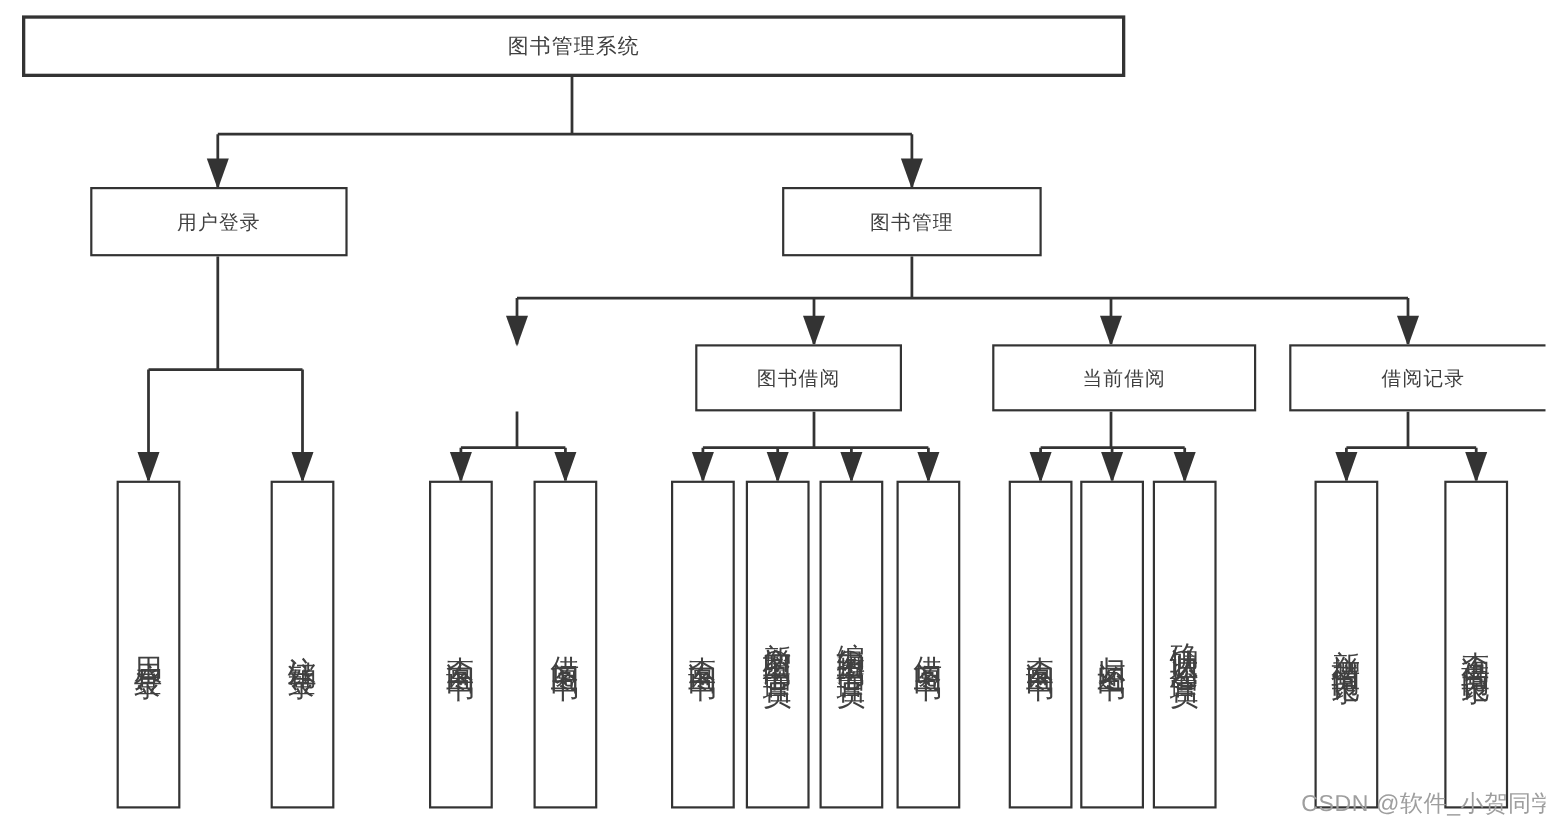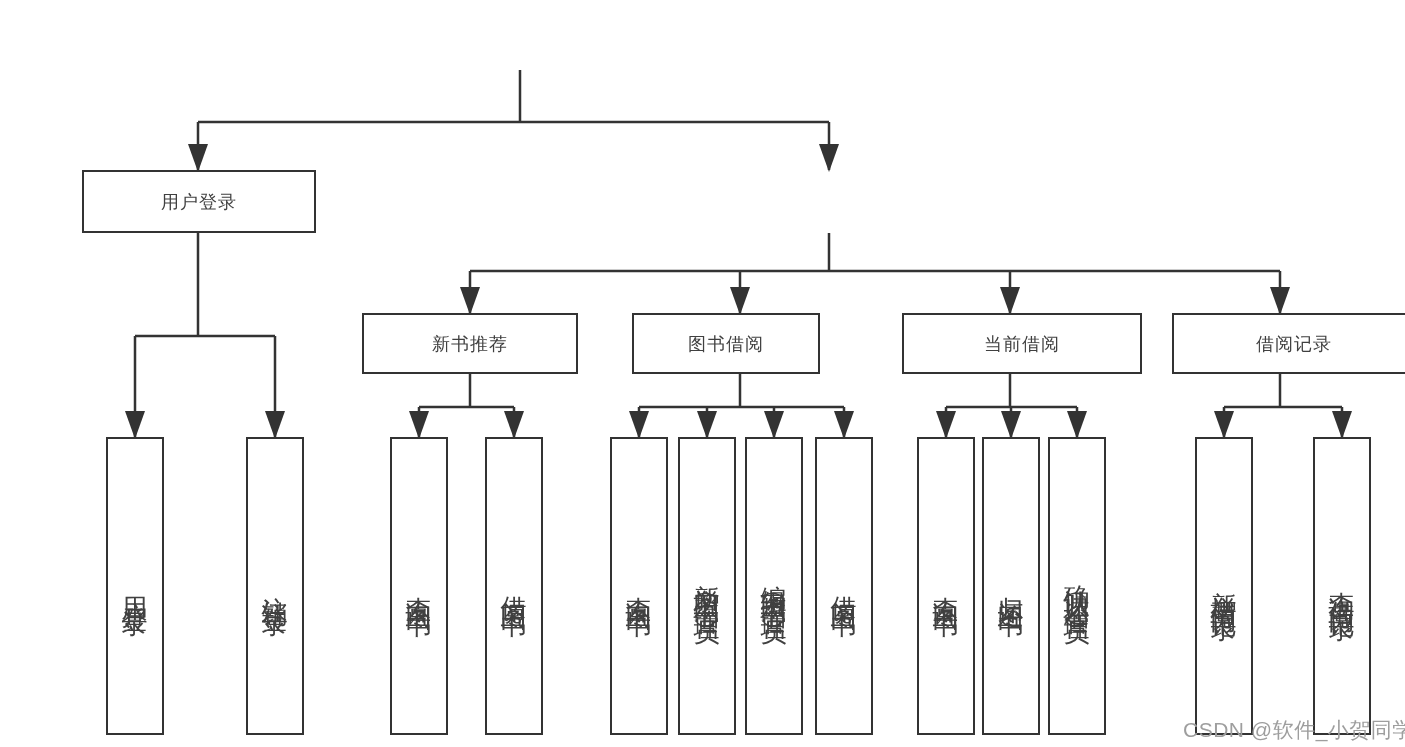--- a/index.html
+++ b/index.html
@@ -84,28 +84,31 @@
       <polygon points="1067,411 1087,411 1077,439"></polygon>
     </g>
 
     <g>
       <path d="M1280 374 L1280 407 M1224 407 L1342 407 M1224 407 L1224 437 M1342 407 L1342 437"></path>
       <polygon points="1214,411 1234,411 1224,439"></polygon>
       <polygon points="1332,411 1352,411 1342,439"></polygon>
     </g>
   </svg>
 
+  <div class="node root" style="left:20px;top:14px;width:1003px;height:56px;">
+    <span class="h-label">图书管理系统</span>
+  </div>
 
   <div class="node branch" style="left:82px;top:170px;width:234px;height:63px;">
     <span class="h-label">用户登录</span>
   </div>
+  <div class="node branch" style="left:711px;top:170px;width:236px;height:63px;">
+    <span class="h-label">图书管理</span>
+  </div>
 
-  <div class="node branch" style="left:362px;top:313px;width:216px;height:61px;">
-    <span class="h-label">新书推荐</span>
-  </div>
   <div class="node branch" style="left:632px;top:313px;width:188px;height:61px;">
     <span class="h-label">图书借阅</span>
   </div>
   <div class="node branch" style="left:902px;top:313px;width:240px;height:61px;">
     <span class="h-label">当前借阅</span>
   </div>
   <div class="node branch" style="left:1172px;top:313px;width:244px;height:61px;">
     <span class="h-label">借阅记录</span>
   </div>
 

